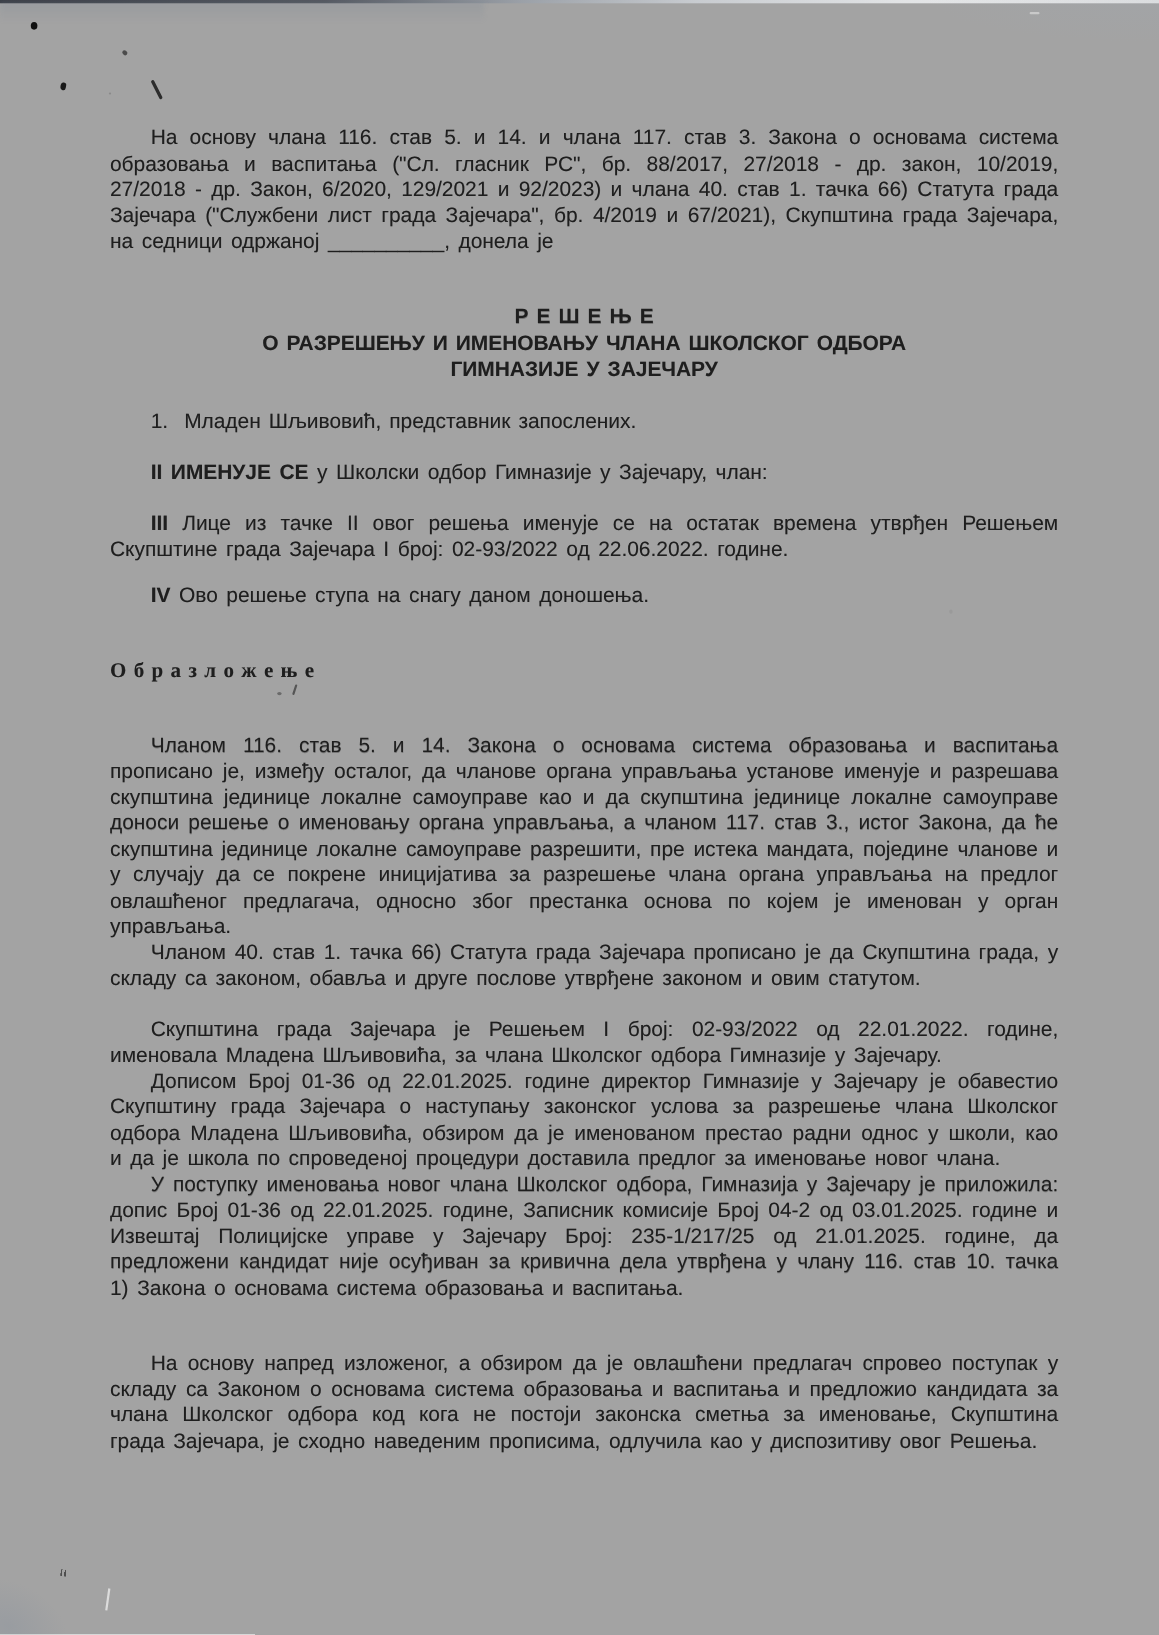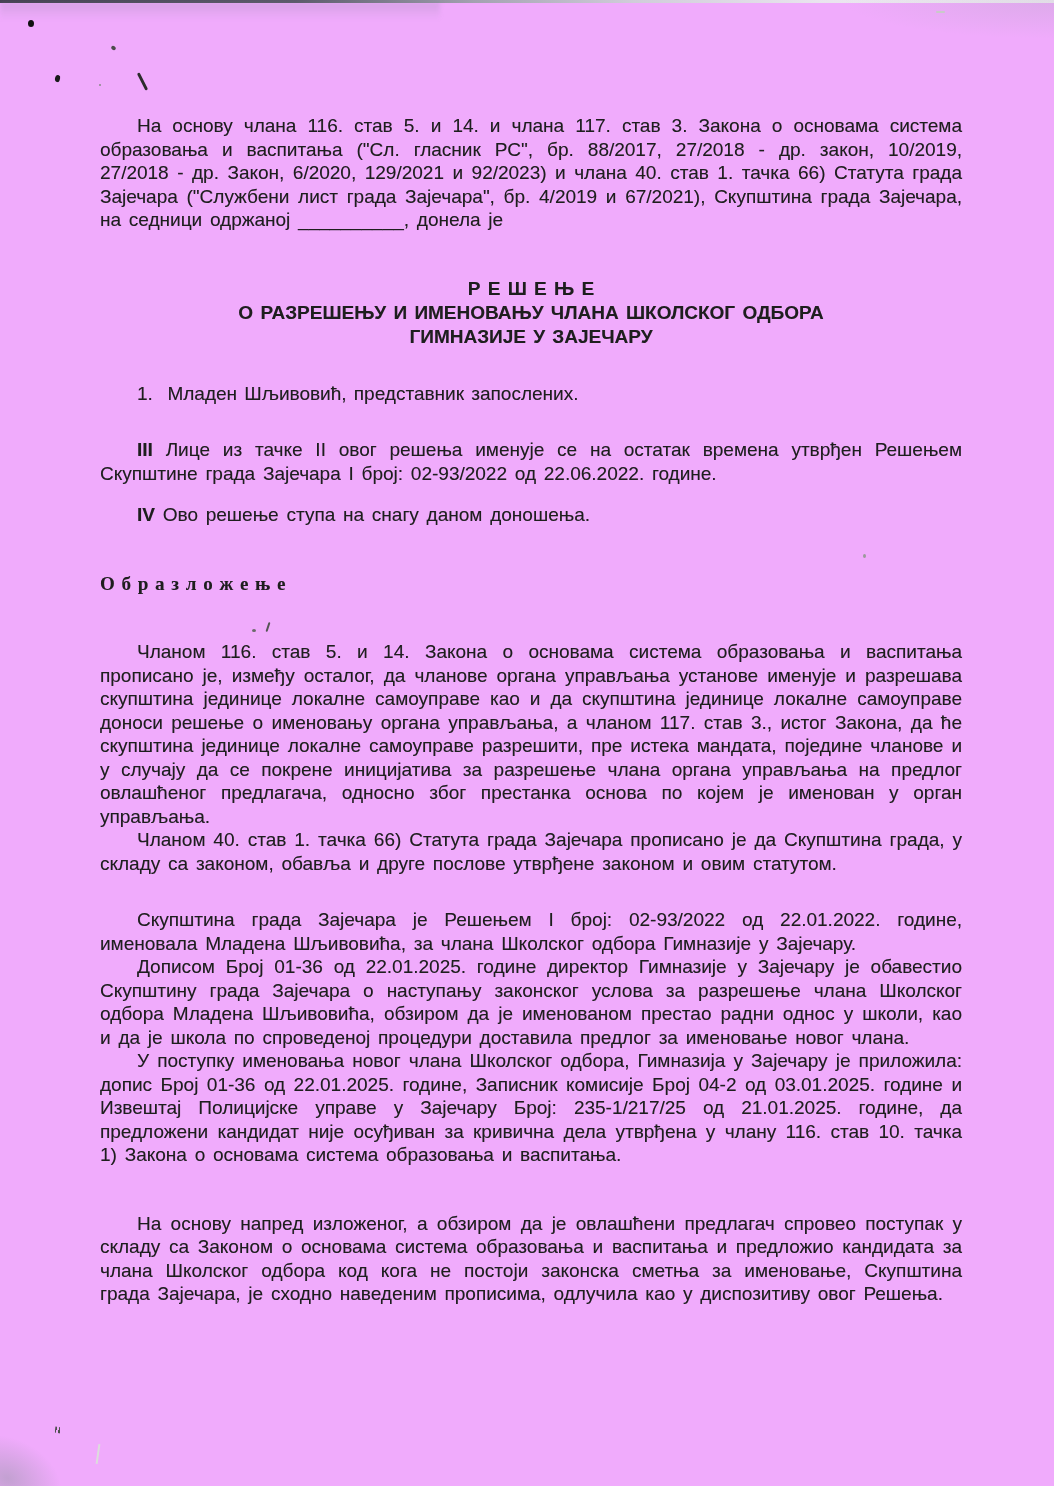--- a/index.html
+++ b/index.html
@@ -4,21 +4,21 @@
 <style>
   html, body {
     margin: 0;
     padding: 0;
     background: #ffffff;
   }
   .page {
     position: relative;
     width: 1054px;
     height: 1486px;
-    background: #f0abfc;
+    background: #a3a3a3;
     overflow: hidden;
     font-family: "Liberation Sans", "DejaVu Sans", sans-serif;
     color: #1e1e1e;
   }
   .doc {
     position: absolute;
     left: 100px;
     top: 114px;
     width: 862px;
     font-size: 19px;
@@ -45,21 +45,21 @@
     word-spacing: 2px;
   }
   .heading {
     margin: 0;
     margin-top: 45px;
     font-weight: 700;
     word-spacing: 2px;
     font-family: Liberation Serif, serif;
   }
   .gap-lg { margin-top: 45px; }
-  .gap-md { margin-top: 33px; }
+  .gap-md { margin-top: 23px; }
   .gap-sm { margin-top: 18px; }
 
   
   .artifact { position: absolute; pointer-events: none; }
   .edge-top {
     top: 0; left: 0; width: 1054px; height: 3px;
     background: linear-gradient(90deg, #2f333c 0%, #4a4f58 28%, #9aa0a8 45%, #ccd0d5 60%, #e9ebed 78%, #f6f6f6 100%);
     opacity: 0.9;
   }
   .haze-top-left {
@@ -123,20 +123,21 @@
 
     <div class="title-block">
       <div>Р Е Ш Е Њ Е</div>
       <div>О РАЗРЕШЕЊУ И ИМЕНОВАЊУ ЧЛАНА ШКОЛСКОГ ОДБОРА</div>
       <div>ГИМНАЗИЈЕ У ЗАЈЕЧАРУ</div>
     </div>
 
 
     <p class="item gap-md">1.&nbsp; Младен Шљивовић, представник запослених.</p>
 
+    <p class="para gap-md"><span class="sec-label">II ИМЕНУЈЕ СЕ</span><span> у Школски одбор Гимназије у Зајечару, члан:</span></p>
 
 
     <p class="para gap-md"><span class="sec-label">III</span><span> Лице из тачке II овог решења именује се на остатак времена утврђен Решењем Скупштине града Зајечара I број: 02-93/2022 од 22.06.2022. године.</span></p>
 
     <p class="para gap-sm"><span class="sec-label">IV</span><span> Ово решење ступа на снагу даном доношења.</span></p>
 
     <p class="heading">О б р а з л о ж е њ е</p>
 
     <p class="para gap-lg">Чланом 116. став 5. и 14. Закона о основама система образовања и васпитања прописано је, између осталог, да чланове органа управљања установе именује и разрешава скупштина јединице локалне самоуправе као и да скупштина јединице локалне самоуправе доноси решење о именовању органа управљања, а чланом 117. став 3., истог Закона, да ће скупштина јединице локалне самоуправе разрешити, пре истека мандата, поједине чланове и у случају да се покрене иницијатива за разрешење члана органа управљања на предлог овлашћеног предлагача, односно због престанка основа по којем је именован у орган управљања.</p>
     <p class="para">Чланом 40. став 1. тачка 66) Статута града Зајечара прописано је да Скупштина града, у складу са законом, обавља и друге послове утврђене законом и овим статутом.</p>

